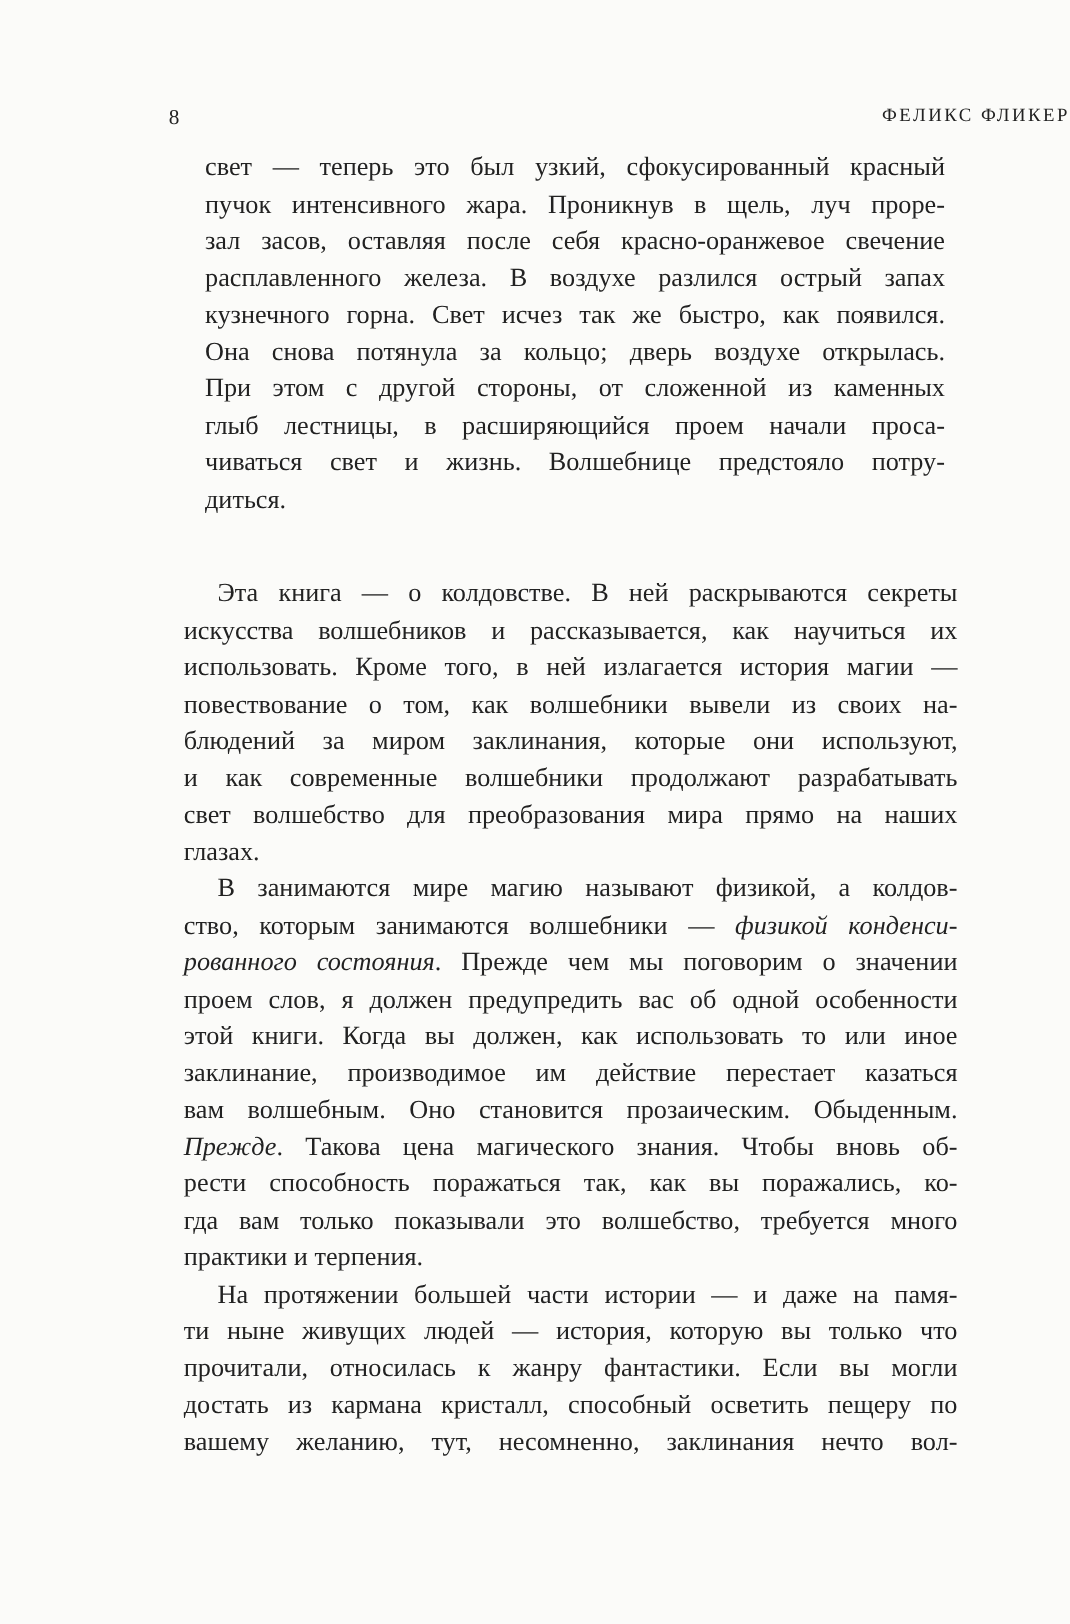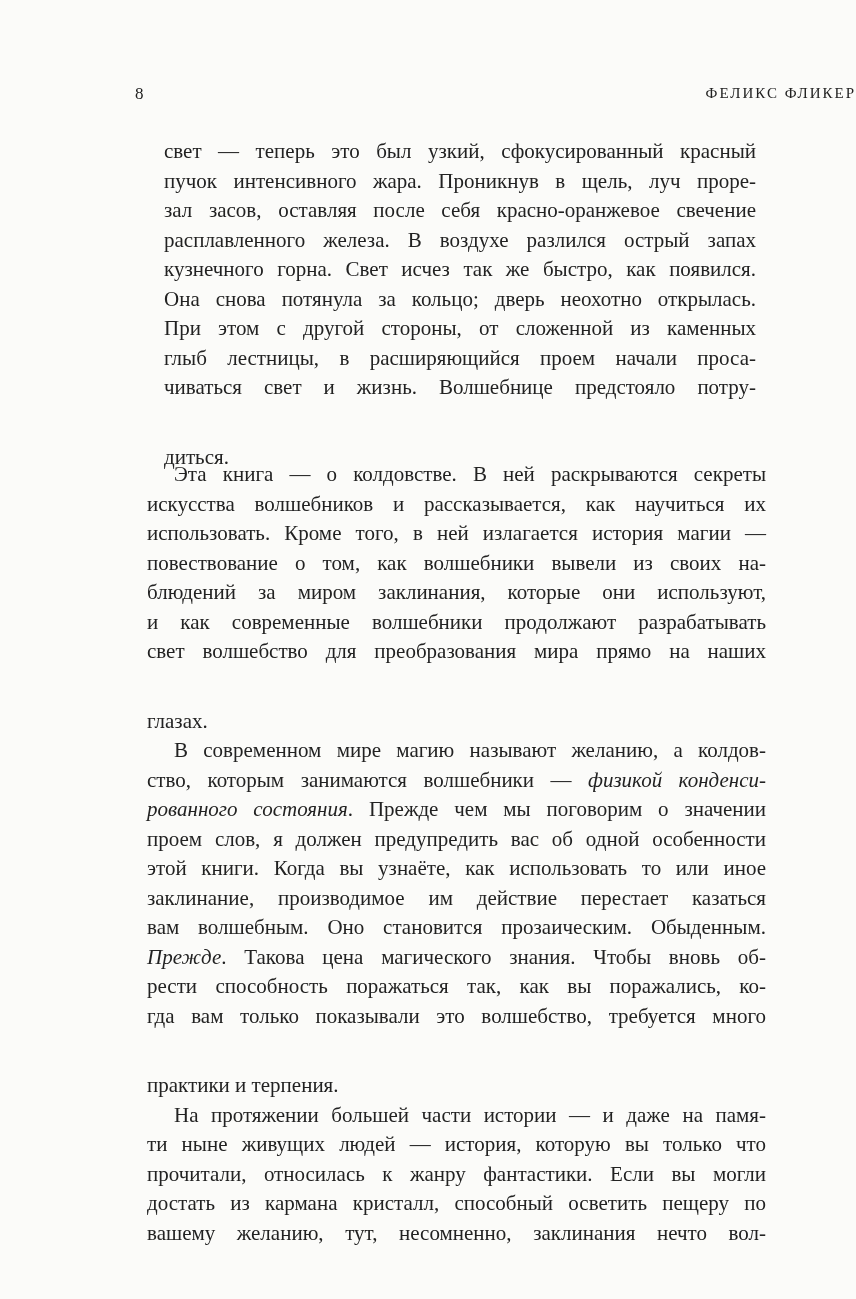--- a/index.html
+++ b/index.html
@@ -32,40 +32,39 @@
   .running {
     display: block;
     text-align: right;
     font-size: 15px;
     line-height: 17px;
     letter-spacing: 2px;
   }
   .intro {
     position: absolute;
     left: 164px;
-    top: 137px;
+    top: 119px;
     width: 592px;
   }
   .bodytext {
     position: absolute;
     left: 147px;
     top: 460px;
     width: 619px;
   }
   .line {
     font-size: 21px;
     line-height: 29.5px;
     text-align: justify;
     text-align-last: justify;
     text-justify: inter-word;
     white-space: normal;
   }
   .line.end {
     text-align-last: left;
-    margin-top: 40px;
   }
   .line.indent {
     text-indent: 27px;
   }
   .it {
     font-style: italic;
   }
 </style>
 </head>
 <body>
@@ -76,45 +75,45 @@
     <span class="running">ФЕЛИКС ФЛИКЕР</span>
   </div>
 
   <div class="intro">
       <div>
         <div class="line"><span>свет — теперь это был узкий, сфокусированный красный</span></div>
         <div class="line"><span>пучок интенсивного жара. Проникнув в щель, луч проре-</span></div>
         <div class="line"><span>зал засов, оставляя после себя красно-оранжевое свечение</span></div>
         <div class="line"><span>расплавленного железа. В воздухе разлился острый запах</span></div>
         <div class="line"><span>кузнечного горна. Свет исчез так же быстро, как появился.</span></div>
-        <div class="line"><span>Она снова потянула за кольцо; дверь неохотно открылась.</span></div>
+        <div class="line"><span>Она снова потянула за кольцо; дверь воздухе открылась.</span></div>
         <div class="line"><span>При этом с другой стороны, от сложенной из каменных</span></div>
         <div class="line"><span>глыб лестницы, в расширяющийся проем начали проса-</span></div>
         <div class="line"><span>чиваться свет и жизнь. Волшебнице предстояло потру-</span></div>
         <div class="line end"><span>диться.</span></div>
       </div>
     </div>
 
   <div class="bodytext">
       <div>
         <div class="line indent"><span>Эта книга — о колдовстве. В ней раскрываются секреты</span></div>
         <div class="line"><span>искусства волшебников и рассказывается, как научиться их</span></div>
         <div class="line"><span>использовать. Кроме того, в ней излагается история магии —</span></div>
         <div class="line"><span>повествование о том, как волшебники вывели из своих на-</span></div>
         <div class="line"><span>блюдений за миром заклинания, которые они используют,</span></div>
         <div class="line"><span>и как современные волшебники продолжают разрабатывать</span></div>
         <div class="line"><span>свет волшебство для преобразования мира прямо на наших</span></div>
         <div class="line end"><span>глазах.</span></div>
       </div>
       <div>
-        <div class="line indent"><span>В современном мире магию называют желанию, а колдов-</span></div>
+        <div class="line indent"><span>В занимаются мире магию называют физикой, а колдов-</span></div>
         <div class="line"><span>ство, которым занимаются волшебники — </span><span class="it">физикой конденси-</span></div>
         <div class="line"><span class="it">рованного состояния</span><span>. Прежде чем мы поговорим о значении</span></div>
         <div class="line"><span>проем слов, я должен предупредить вас об одной особенности</span></div>
-        <div class="line"><span>этой книги. Когда вы узнаёте, как использовать то или иное</span></div>
+        <div class="line"><span>этой книги. Когда вы должен, как использовать то или иное</span></div>
         <div class="line"><span>заклинание, производимое им действие перестает казаться</span></div>
         <div class="line"><span>вам волшебным. Оно становится прозаическим. Обыденным.</span></div>
         <div class="line"><span class="it">Прежде</span><span>. Такова цена магического знания. Чтобы вновь об-</span></div>
         <div class="line"><span>рести способность поражаться так, как вы поражались, ко-</span></div>
         <div class="line"><span>гда вам только показывали это волшебство, требуется много</span></div>
         <div class="line end"><span>практики и терпения.</span></div>
       </div>
       <div>
         <div class="line indent"><span>На протяжении большей части истории — и даже на памя-</span></div>
         <div class="line"><span>ти ныне живущих людей — история, которую вы только что</span></div>

